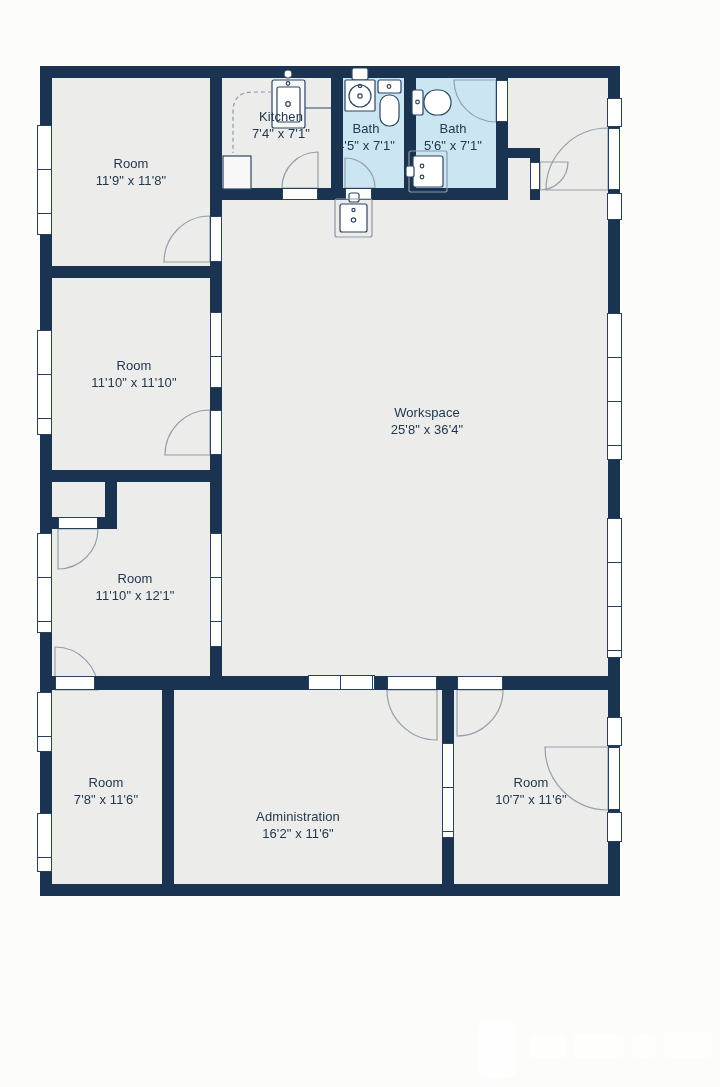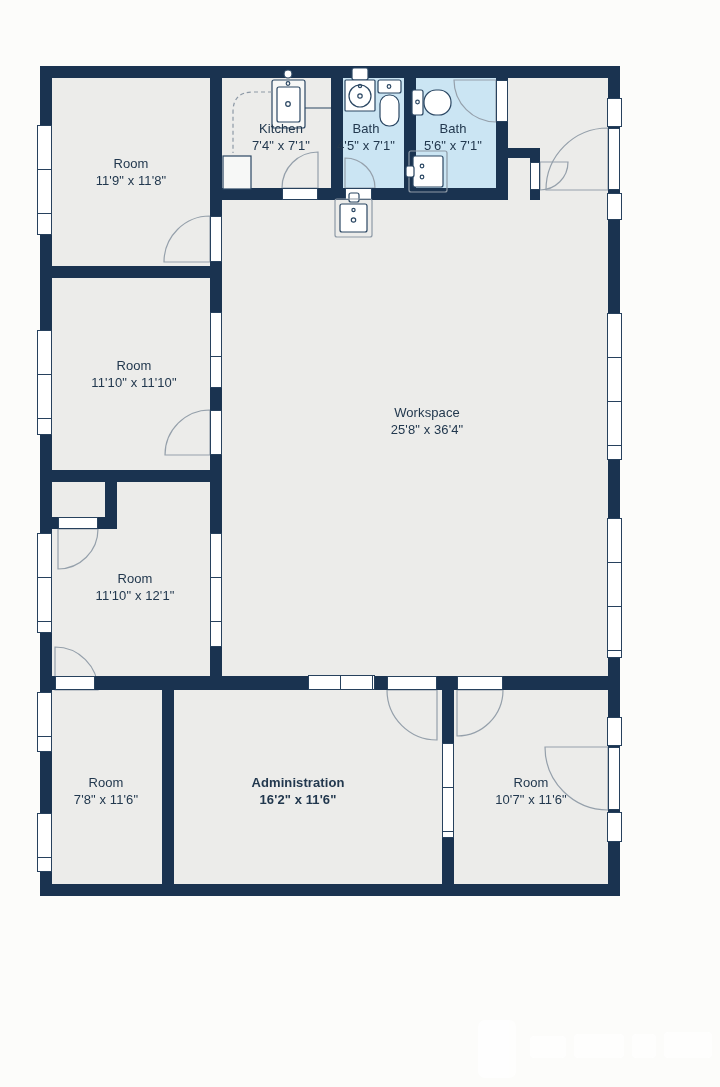--- a/index.html
+++ b/index.html
@@ -152,21 +152,21 @@
       <rect x="340" y="204" width="27" height="28" rx="2" fill="#ffffff"></rect>
       <circle cx="353.5" cy="210" r="1.6" fill="none"></circle>
       <circle cx="353.5" cy="220" r="2.2" fill="none"></circle>
     </g>
   </svg>
 
   <div class="label" style="left:131px;top:155px;">
     <div>Room</div>
     <div>11'9" x 11'8"</div>
   </div>
-  <div class="label" style="left:281px;top:120px;">
+  <div class="label" style="left:281px;top:108px;">
     <div>Kitchen</div>
     <div>7'4" x 7'1"</div>
   </div>
   <div class="label" style="left:366px;top:120px;">
     <div>Bath</div>
     <div>4'5" x 7'1"</div>
   </div>
   <div class="label" style="left:453px;top:120px;">
     <div>Bath</div>
     <div>5'6" x 7'1"</div>
@@ -180,21 +180,21 @@
     <div>11'10" x 11'10"</div>
   </div>
   <div class="label" style="left:135px;top:570px;">
     <div>Room</div>
     <div>11'10" x 12'1"</div>
   </div>
   <div class="label" style="left:106px;top:774px;">
     <div>Room</div>
     <div>7'8" x 11'6"</div>
   </div>
-  <div class="label" style="left:298px;top:774px;font-weight:bold;">
+  <div class="label" style="left:298px;top:808px;">
     <div>Administration</div>
     <div>16'2" x 11'6"</div>
   </div>
   <div class="label" style="left:531px;top:774px;">
     <div>Room</div>
     <div>10'7" x 11'6"</div>
   </div>
 
   <div style="position:absolute;left:472px;top:1018px;width:246px;height:66px;opacity:.75;">
     <div class="wm" style="left:6px;top:2px;width:38px;height:58px;border-radius:7px;"></div>

